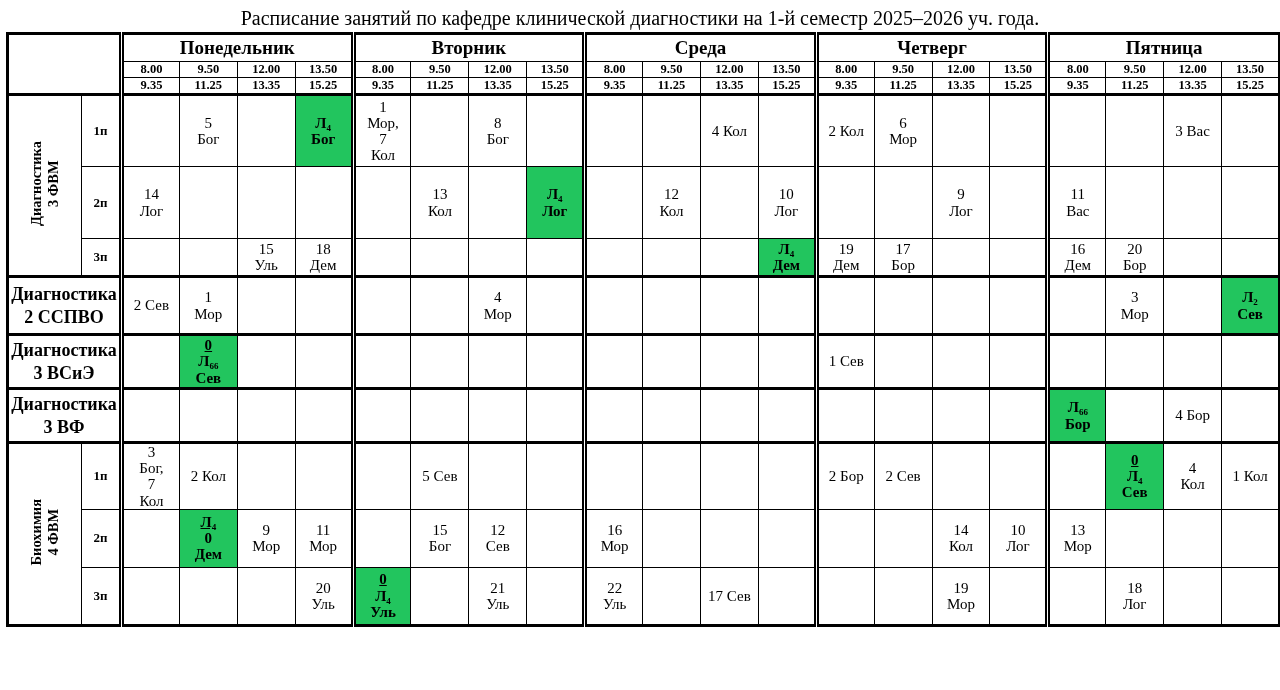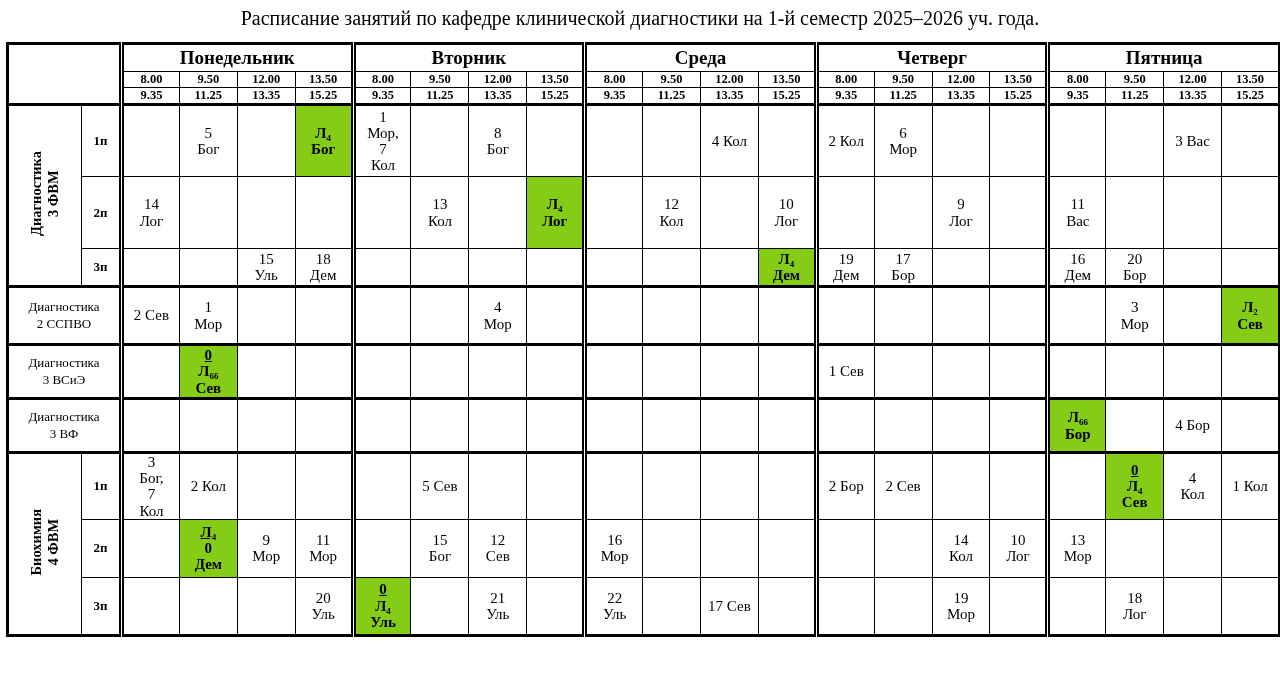--- a/index.html
+++ b/index.html
@@ -1,32 +1,32 @@
 <!DOCTYPE html>
 <html><head>
 <meta charset="utf-8">
 <style>
   html,body{margin:0;padding:0;background:#fff;}
   body{width:1280px;height:690px;font-family:"Liberation Serif","DejaVu Serif",serif;color:#000;overflow:hidden;}
-  .title{text-align:center;font-size:20px;padding:7px 0 12px;}
+  .title{text-align:center;font-size:20px;padding:7px 0 2px;}
   table{border-collapse:collapse;table-layout:fixed;margin-left:6px;width:1268px;border:3px solid #000;}
   th,td{border:1px solid #000;padding:0;text-align:center;vertical-align:middle;overflow:hidden;}
   th.day{font-size:19px;font-weight:bold;}
   th.time{font-size:12.5px;font-weight:bold;}
   th.corner{background:#fff;}
   .day-start{border-left:5px double #000;text-align:center;}
   .group-top{border-top:3px solid #000;}
   .cell{font-size:15px;line-height:1.08;}
   .cell .ln{display:block;}
-  .gray{background:#84cc16;font-weight:bold;}
+  .gray{background:#22c55e;font-weight:bold;}
   .ul{text-decoration:underline;}
   td.sublabel{font-size:13px;font-weight:bold;}
   td.vcell{text-align:center;}
   .vlabel{display:inline-block;writing-mode:vertical-rl;transform:rotate(180deg);font-weight:bold;font-size:14.5px;line-height:1.2;white-space:pre-line;}
-  td.hlabel{font-weight:normal;font-size:13px;white-space:pre-line;line-height:1.25;}
+  td.hlabel{font-weight:bold;font-size:18px;white-space:pre-line;line-height:1.25;}
 </style>
 </head>
 <body>
 
 <div class="title">Расписание занятий по кафедре клинической диагностики на 1-й семестр 2025–2026 уч. года.</div>
 
 <table id="sched">
     <colgroup>
       <col style="width: 74px;">
       <col style="width: 40px;">

